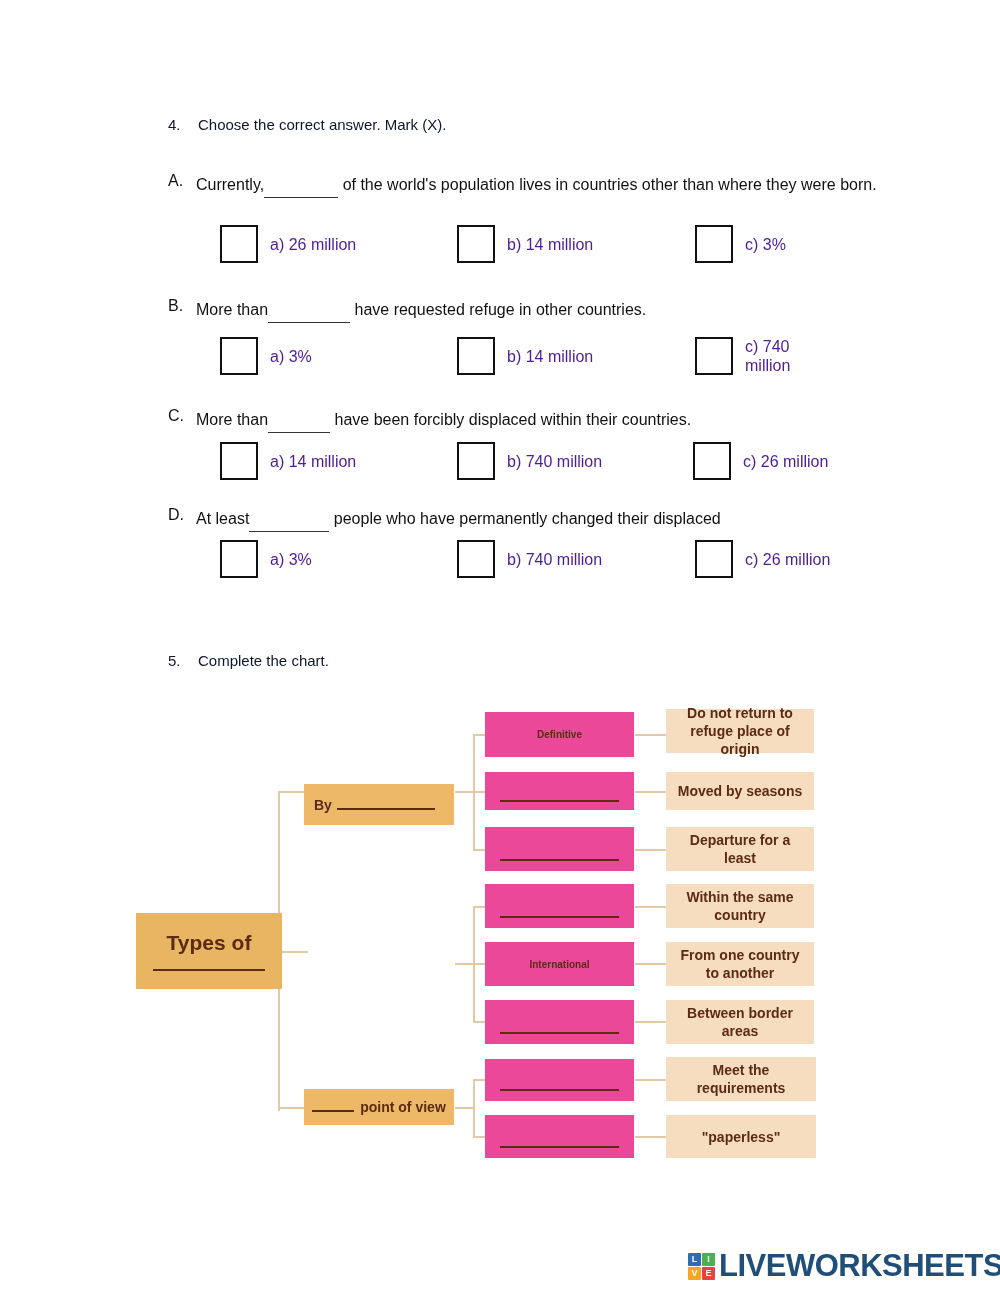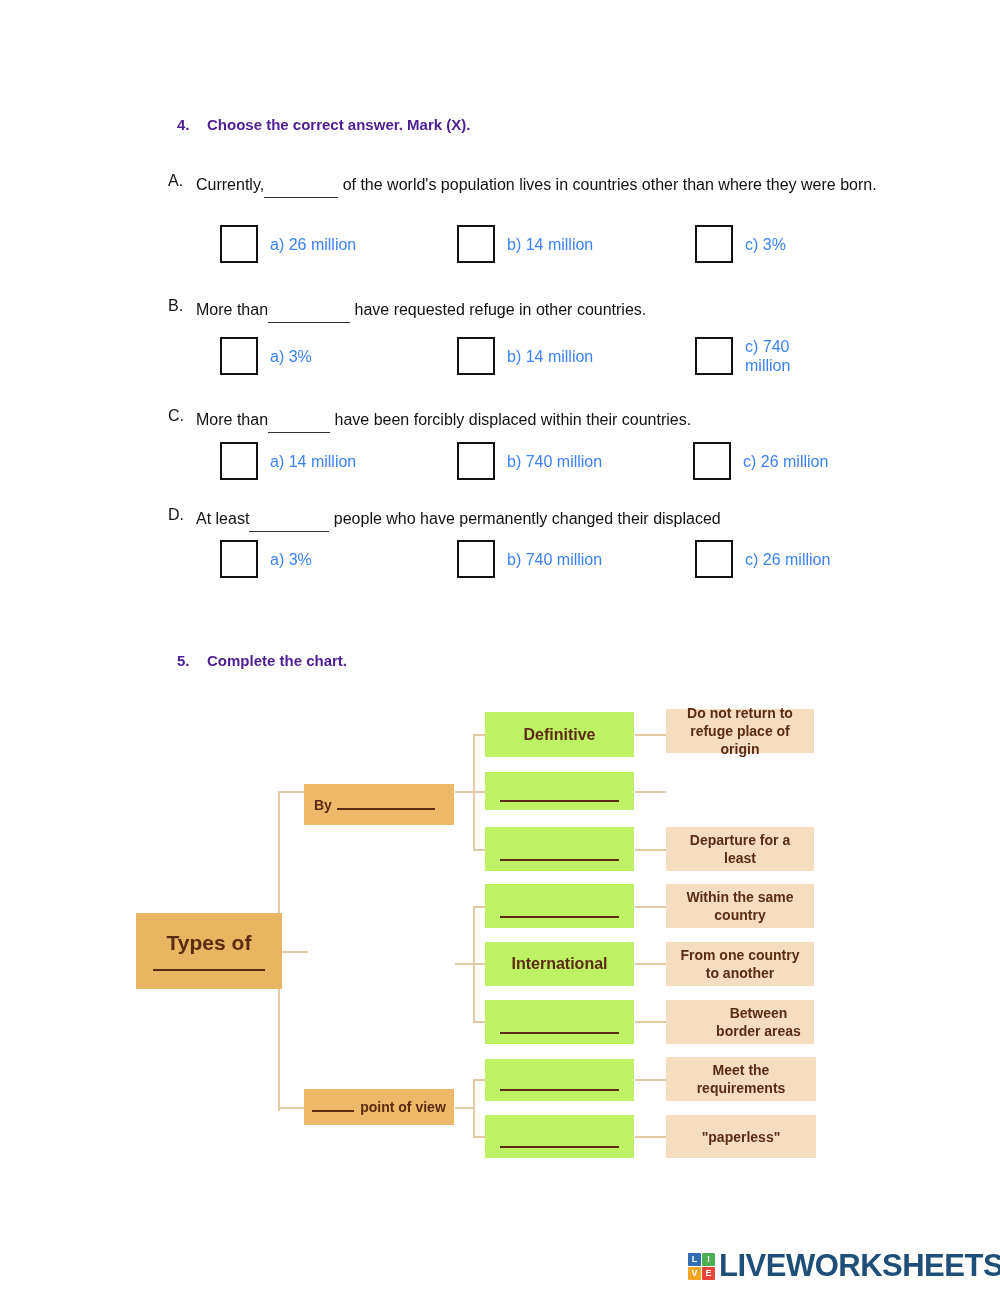--- a/index.html
+++ b/index.html
@@ -14,25 +14,24 @@
     font-family: "Liberation Sans", sans-serif;
     color: #1a1a1a;
     overflow: hidden;
   }
 
   .page { position: absolute; inset: 0; }
 
   
   .section-head {
     position: absolute;
-    font-weight: bold;
+    font-weight: normal;
     font-size: 15px;
-    color: #4c1d95;
+    color: #0f172a;
     white-space: nowrap;
-    margin-left: 9px;
   }
   .section-head .num { display: inline-block; width: 30px; }
 
   
   .question { position: absolute; }
   .q-letter {
     position: absolute;
     left: 0; top: 0;
     font-size: 16px;
     color: #111;
@@ -61,21 +60,21 @@
     width: 38px;
     height: 38px;
     border: 2px solid #111;
     background: #fff;
     box-sizing: border-box;
     flex: 0 0 auto;
   }
   .option-label {
     font-size: 16px;
     line-height: 19px;
-    color: #3b82f6;
+    color: #4c1d95;
     margin-left: 12px;
     white-space: pre-line;
   }
 
   
   #chart-area {
     position: absolute;
     left: 0; top: 0;
     width: 1000px;
     height: 1291px;
@@ -88,21 +87,21 @@
     flex-direction: column;
     align-items: center;
     justify-content: center;
     text-align: center;
     font-weight: bold;
     color: #5B2B12;
     padding: 2px 6px;
   }
   .node.lvl0 { background: #E8B563; font-size: 21px; }
   .node.lvl1 { background: #EDB969; font-size: 14px; }
-  .node.lvl2 { background: #bef264; font-size: 16px; }
+  .node.lvl2 { background: #ec4899; font-size: 10px; }
   .node.lvl3 { background: #F6DDC0; font-size: 14px; line-height: 18px; }
 
   .node .fill-line {
     display: block;
     border-bottom: 2.5px solid #5B2B12;
     height: 0;
     margin-top: 4px;
   }
   .node .inline-line {
     display: inline-block;
@@ -320,30 +319,33 @@
     <div class="node lvl2" style="left:485px; top:1059px; width:149px; height:42px; justify-content:flex-end;">
       <span class="fill-line" style="width:119px; margin-bottom:8px;"></span>
     </div>
     <div class="node lvl2" style="left:485px; top:1115px; width:149px; height:43px; justify-content:flex-end;">
       <span class="fill-line" style="width:119px; margin-bottom:8px;"></span>
     </div>
 
     <div class="node lvl3" style="left:666px; top:709px; width:148px; height:44px;">
       <span>Do not return to refuge place of origin</span>
     </div>
+    <div class="node lvl3" style="left:666px; top:772px; width:148px; height:38px;">
+      <span>Moved by seasons</span>
+    </div>
     <div class="node lvl3" style="left:666px; top:827px; width:148px; height:44px;">
       <span>Departure for a least</span>
     </div>
     <div class="node lvl3" style="left:666px; top:942px; width:148px; height:44px;">
       <span>From one country to another</span>
     </div>
     <div class="node lvl3" style="left:666px; top:884px; width:148px; height:44px;">
       <span>Within the same country</span>
     </div>
-    <div class="node lvl3" style="left:666px; top:1000px; width:148px; height:44px;padding-left:43px;">
+    <div class="node lvl3" style="left:666px; top:1000px; width:148px; height:44px;">
       <span>Between border areas</span>
     </div>
     <div class="node lvl3" style="left:666px; top:1057px; width:150px; height:44px;">
       <span>Meet the requirements</span>
     </div>
     <div class="node lvl3" style="left:666px; top:1115px; width:150px; height:43px;">
       <span>"paperless"</span>
     </div>
   </div>
 

